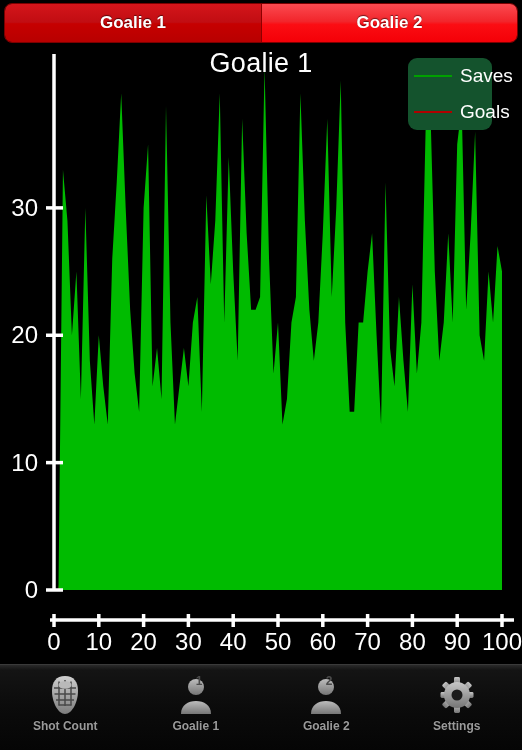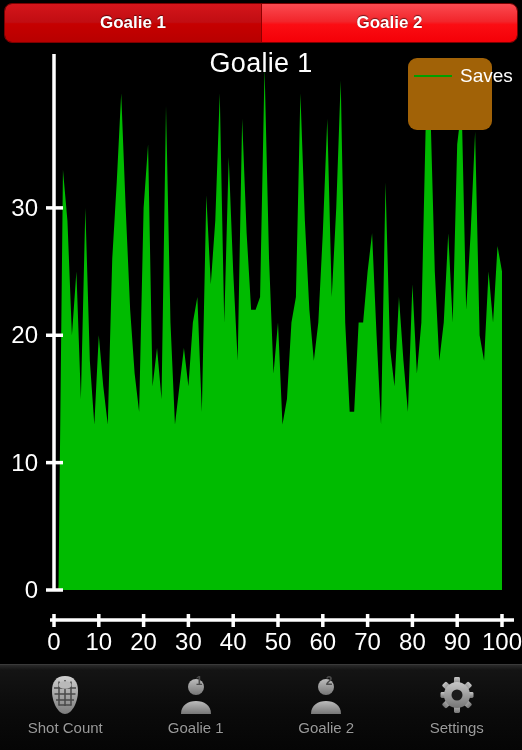--- a/index.html
+++ b/index.html
@@ -47,21 +47,21 @@
     position:absolute; left:0; top:4px; width:522px;
     text-align:center;
     color:#fff;
     font-size:27px;
     letter-spacing:.3px;
   }
 
   #legend {
     position:absolute; left:408px; top:14px;
     width:84px; height:72px;
-    background:#a16207;
+    background:#14532d;
     border-radius:9px;
   }
   .legend-row {
     position:absolute; left:0; width:106px; height:36px;
     display:flex; align-items:center;
   }
   .legend-row.r0 { top:0; }
   .legend-row.r1 { top:36px; }
   .legend-swatch { width:38px; height:2px; margin-left:6px; }
   .legend-swatch.saves { background:#00a000; }
@@ -87,21 +87,21 @@
     position:absolute; left:8px; top:4px; right:8px; bottom:6px;
     border-radius:8px;
     background:linear-gradient(to bottom,#3d3d3d 0%,#2a2a2a 50%,#1c1c1c 100%);
     box-shadow:inset 0 1px 0 rgba(255,255,255,.12);
     display:none;
   }
   .tab.selected .hl { display:block; }
   .tab .ico { position:relative; width:48px; height:44px; z-index:2; }
   .tab .lbl {
     position:relative; z-index:2;
-    font-size:15px; font-weight:normal;
+    font-size:12px; font-weight:bold;
     color:#9a9a9a;
     text-shadow:0 -1px 0 #000;
     margin-top:2px;
   }
   .tab.selected .lbl { color:#fff; }
 </style>
 </head>
 <body>
 
 <div id="app">
@@ -162,20 +162,24 @@
         </g>
     </svg>
 
     <div id="chart-title">Goalie 1</div>
 
     <div id="legend">
       <div class="legend-row r0">
         <div class="legend-swatch saves"></div>
         <div class="legend-label">Saves</div>
       </div>
+      <div class="legend-row r1">
+        <div class="legend-swatch goals"></div>
+        <div class="legend-label">Goals</div>
+      </div>
     </div>
   </div>
 
   <div id="tabbar">
 
     <div class="tab">
 
       <div class="ico">
         <svg viewBox="0 0 48 44" width="48" height="44">
           <defs>

